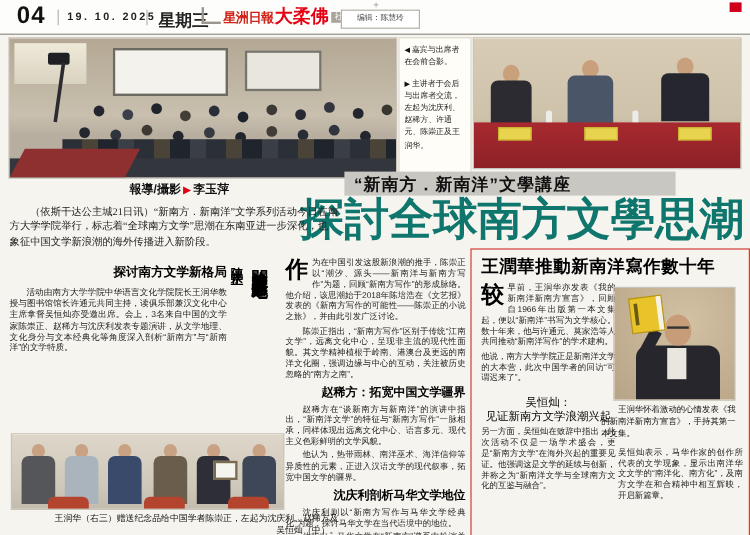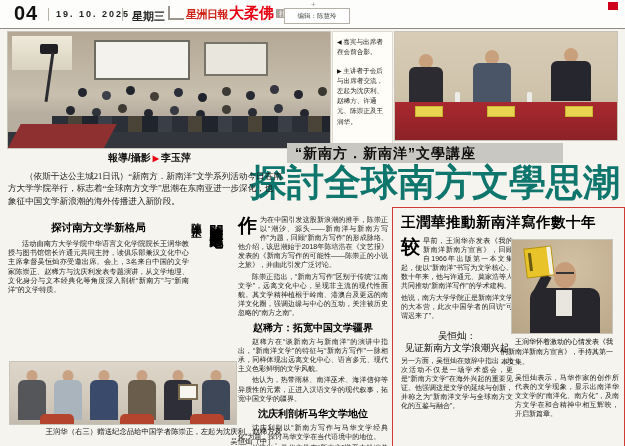--- a/index.html
+++ b/index.html
@@ -3,21 +3,21 @@
 <meta charset="utf-8">
 <style>
   html,body{margin:0;padding:0;}
   body{width:625px;height:446px;overflow:hidden;background:#f6f4ef;
        font-family:"Liberation Sans",sans-serif;color:#1a1a1a;position:relative;}
   
   .hdr{position:absolute;left:0;top:0;width:625px;height:28px;background:#fdfdfb;border-bottom:1px solid #8f8c86;}
   .pgnum{position:absolute;left:14px;top:2px;font-size:20px;font-weight:bold;letter-spacing:1px;color:#111;}
   .hsep{position:absolute;top:8px;width:1px;height:13px;background:#b7b3ab;}
   .hdate{position:absolute;left:56px;top:9px;font-size:9px;font-weight:bold;letter-spacing:2px;color:#222;}
-  .hday{position:absolute;left:132px;top:9px;font-size:11px;font-weight:bold;color:#222;}
+  .hday{position:absolute;left:132px;top:9px;font-size:14px;font-weight:bold;color:#222;}
   .brand{position:absolute;left:168px;top:4px;height:22px;white-space:nowrap;}
   .brand-main{font-size:11px;font-weight:bold;color:#cf2218;letter-spacing:-0.5px;}
   .brand-edition{font-size:15px;font-weight:bold;color:#e60012;margin-left:1px;}
   .brand-sub{font-size:7px;color:#fff;background:#aaa59b;padding:1px 3px;margin-left:2px;vertical-align:2px;}
   .skyline{display:inline-block;width:14px;height:12px;border-left:2px solid #9a968e;border-bottom:2px solid #9a968e;margin-right:2px;vertical-align:-2px;}
   .edbox{position:absolute;left:284px;top:8px;width:64px;height:14px;border:1px solid #b5b0a8;background:#fff;
          font-size:6.5px;color:#444;line-height:14px;text-align:center;}
   .plusmark{position:absolute;left:311px;top:0px;font-size:8px;color:#999;}
   .redcorner{position:absolute;left:608px;top:2px;width:10px;height:8px;background:#d0021b;}
   
@@ -74,21 +74,21 @@
   .byline .arr{color:#e60012;font-size:8px;margin:0 2px;}
   .kicker{position:absolute;left:287px;top:143px;width:276px;height:20px;background:#c9c7c1;color:#101010;
           font-size:14px;font-weight:bold;line-height:20px;padding-left:8px;box-sizing:border-box;letter-spacing:1px;}
   .headline{position:absolute;left:250px;top:161px;width:375px;font-size:37px;font-weight:bold;color:#0f766e;
             letter-spacing:0px;line-height:1.2;white-space:nowrap;font-family:"Liberation Sans",sans-serif;}
   .lead{position:absolute;left:8px;top:170px;width:274px;font-family:"Liberation Serif",serif;
         font-size:8.6px;line-height:1.45;color:#222;text-indent:17px;margin:0;}
   
   .colL{position:absolute;left:8px;top:216px;width:181px;font-size:7.2px;line-height:1.3;color:#1c1c1c;}
   .colL p{margin:0 0 2px 0;text-indent:14px;text-align:justify;}
-  .sechead{font-size:10.5px;font-weight:bold;text-align:center;color:#000;margin:5px 0 4px 0;text-indent:0 !important;}
+  .sechead{font-size:10.5px;font-weight:bold;text-align:right;color:#000;margin:5px 0 4px 0;text-indent:0 !important;}
   .vhead{position:absolute;left:190px;top:214px;height:152px;display:flex;flex-direction:row;align-items:flex-start;}
   .vname{writing-mode:vertical-rl;font-size:10.5px;font-weight:bold;letter-spacing:3px;color:#000;margin-right:3px;}
   .vtitle{writing-mode:vertical-rl;font-size:13.5px;font-weight:bold;letter-spacing:1px;color:#000;}
   .colM{position:absolute;left:238px;top:215px;width:150px;font-size:7px;line-height:1.3;color:#1c1c1c;}
   .colM p{margin:0 0 2px 0;text-align:justify;}
   .colM p.ind{text-indent:14px;}
   .colM .sechead{font-size:10px;margin:4px 0 3px 0;}
   .dropcap{float:left;font-size:19px;font-weight:bold;line-height:1;margin:1px 3px 0 0;color:#000;}
   .ph3cap{position:absolute;left:14px;top:427px;width:268px;font-family:Liberation Serif, serif;
           font-size:7.4px;line-height:1.35;color:#111;text-indent:26px;margin:0;text-align:right;}

